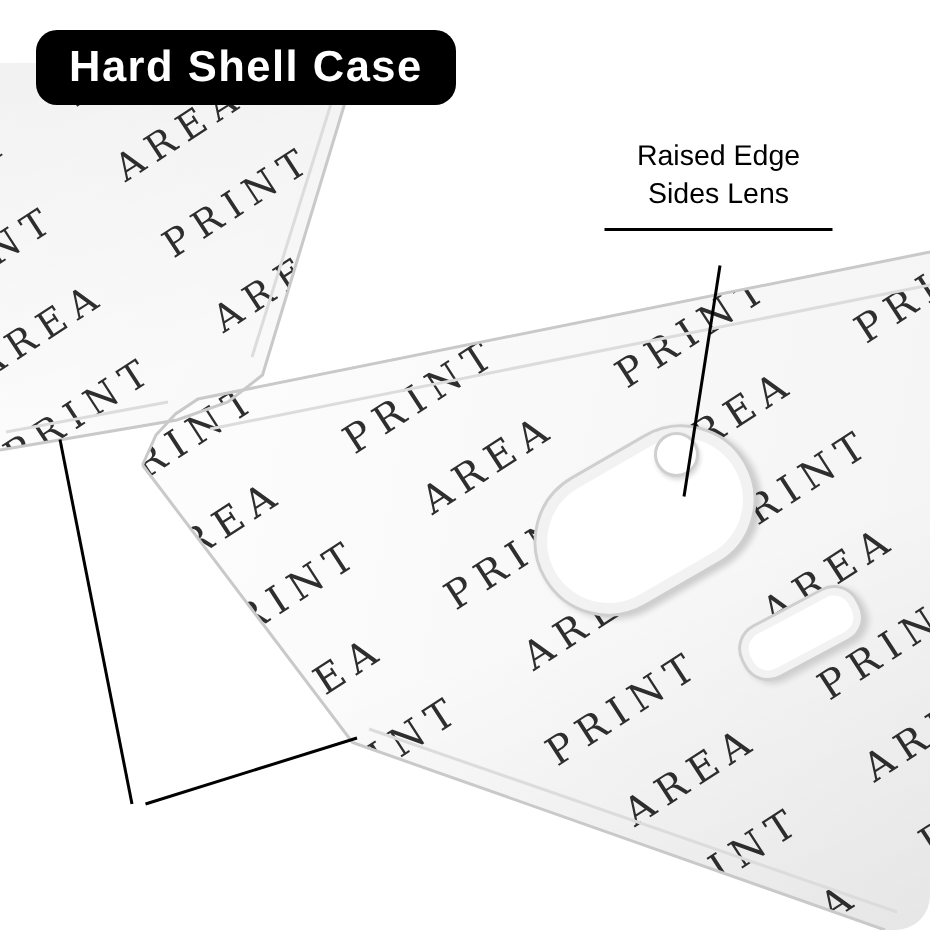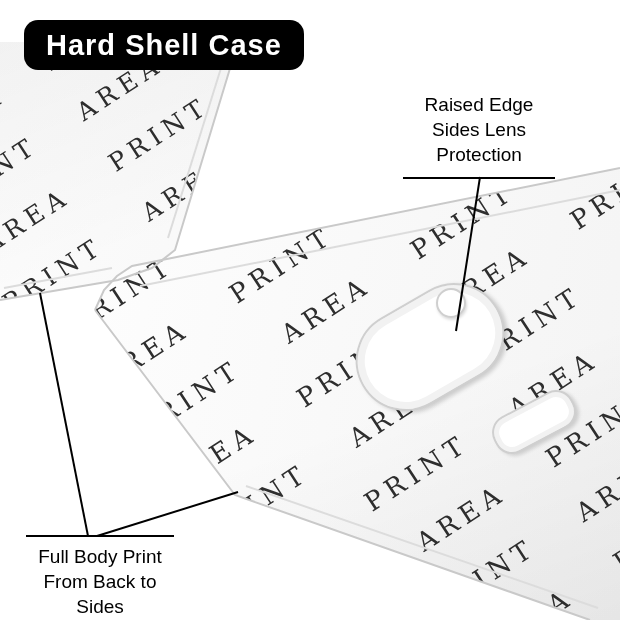--- a/index.html
+++ b/index.html
@@ -1,19 +1,20 @@
 <!DOCTYPE html>
 <html style="--background: #ffffff; --badge-bg: #000000; --badge-text: #ffffff; --callout-line: #000000; --pattern-text: #2e2e2e; --case-edge: #c9c9c9;"><head>
 <meta charset="utf-8">
 <style>
   html,body { margin:0; padding:0; background:#fff; }
   .canvas {
     position:relative; width:620px; height:620px;
     background:var(--background,#fff); overflow:hidden;
     font-family:"Liberation Sans", sans-serif;
+    border-radius:23px;
   }
 
   
   .case { position:absolute; inset:0; }
   .case-corner {
     clip-path: polygon(0px 300px, 118px 280px, 152px 268px, 175px 250px, 238px 42px, 0px 42px);
     background: linear-gradient(115deg, #fdfdfd, #f0f0f0);
   }
   .case-main {
     clip-path: polygon(95px 310px, 104px 290px, 117px 276px, 132px 266px, 620px 168px, 620px 620px, 590px 620px, 235px 495px);
@@ -156,22 +157,16 @@
     <line x1="97" y1="536" x2="238" y2="492" stroke="#000" stroke-width="2"></line>
   </svg>
 
   <div class="badge">
     <span>Hard Shell Case</span>
   </div>
 
   <div class="annotation annotation-camera">
     <div>Raised Edge</div>
     <div>Sides Lens</div>
-    <div>Protection</div>
   </div>
 
-  <div class="annotation annotation-fullbody">
-    <div>Full Body Print</div>
-    <div>From Back to</div>
-    <div>Sides</div>
-  </div>
 
 </div>
 
 </body></html>

